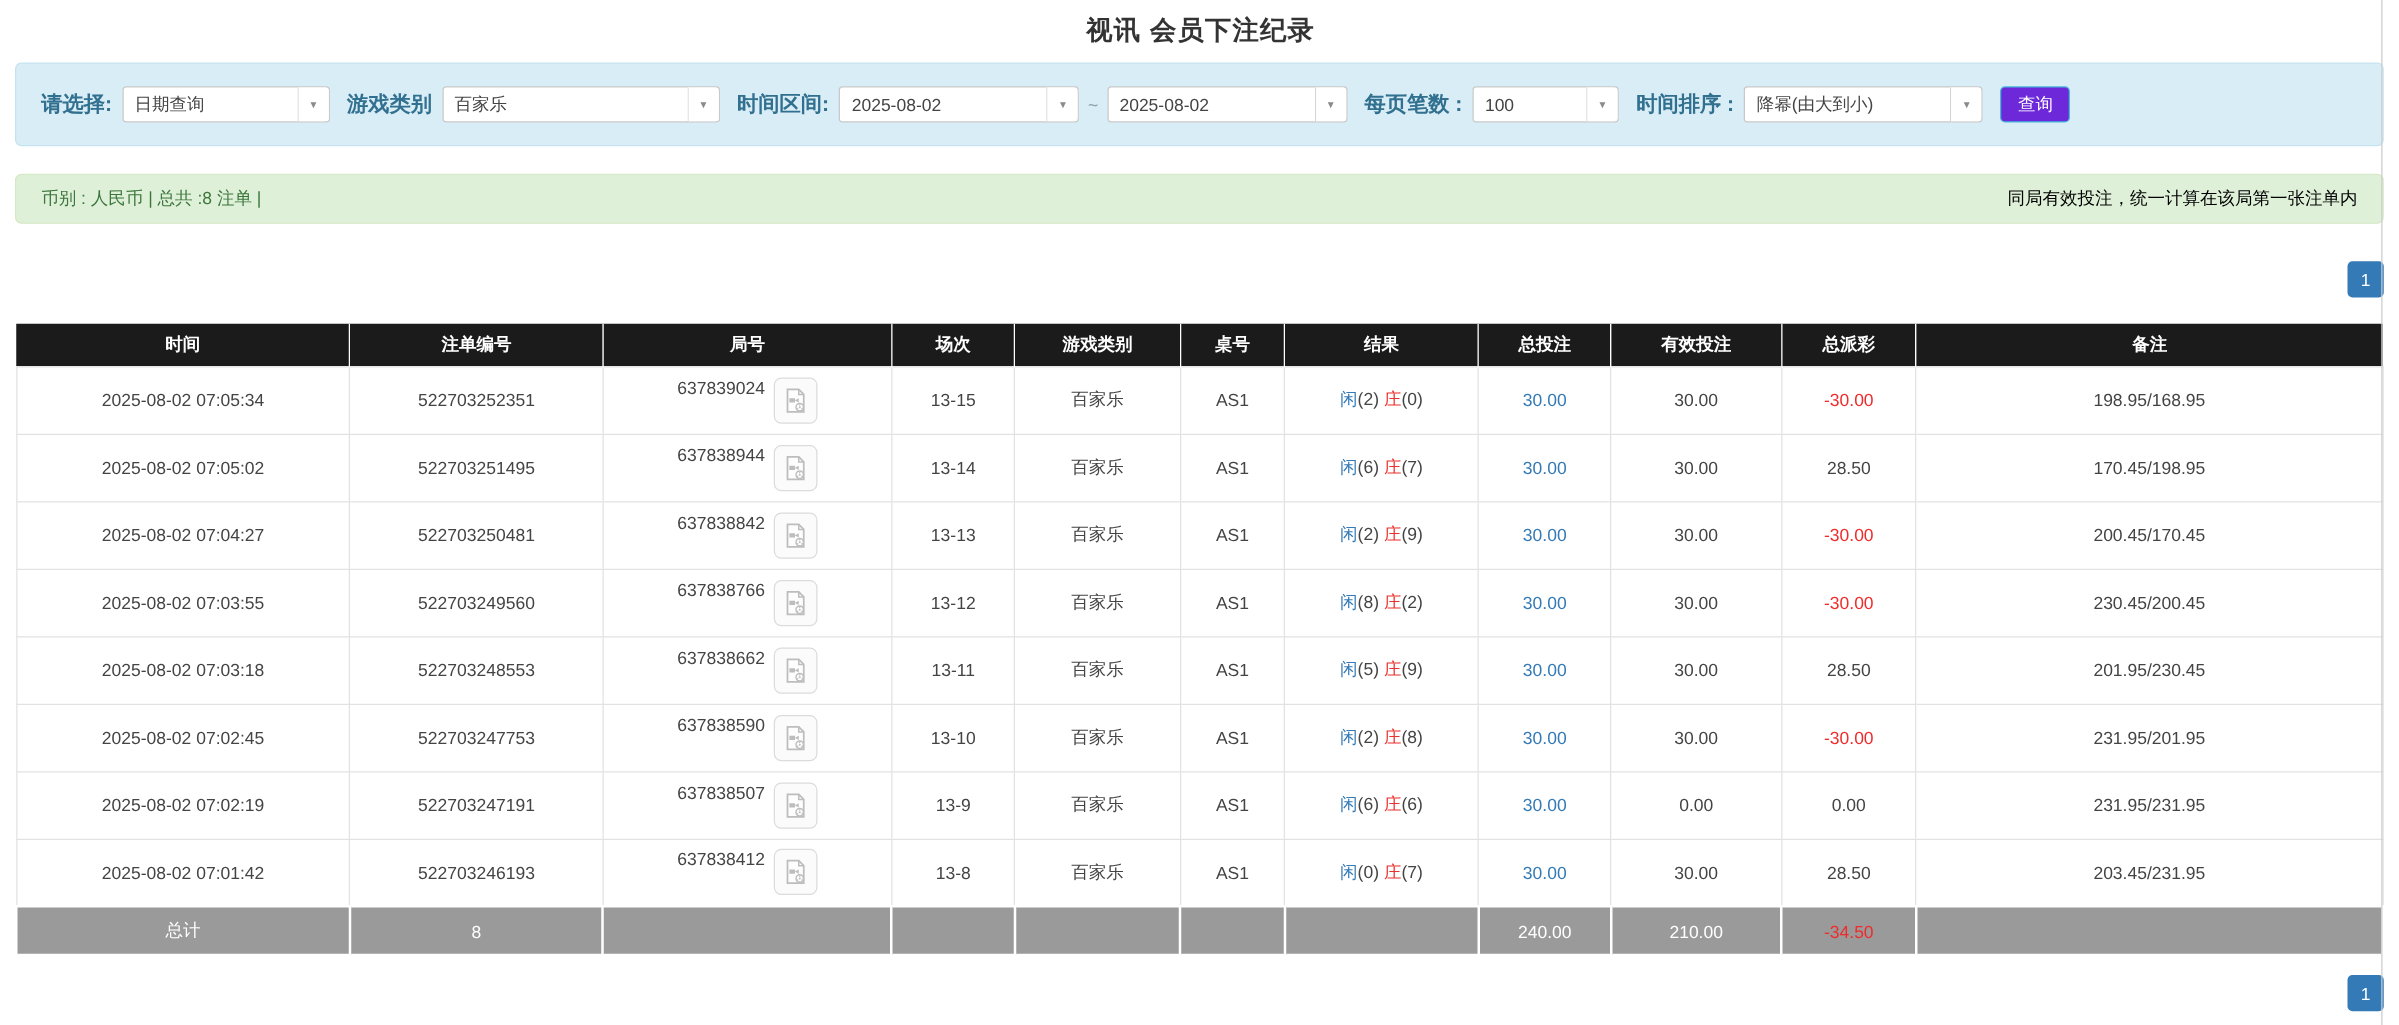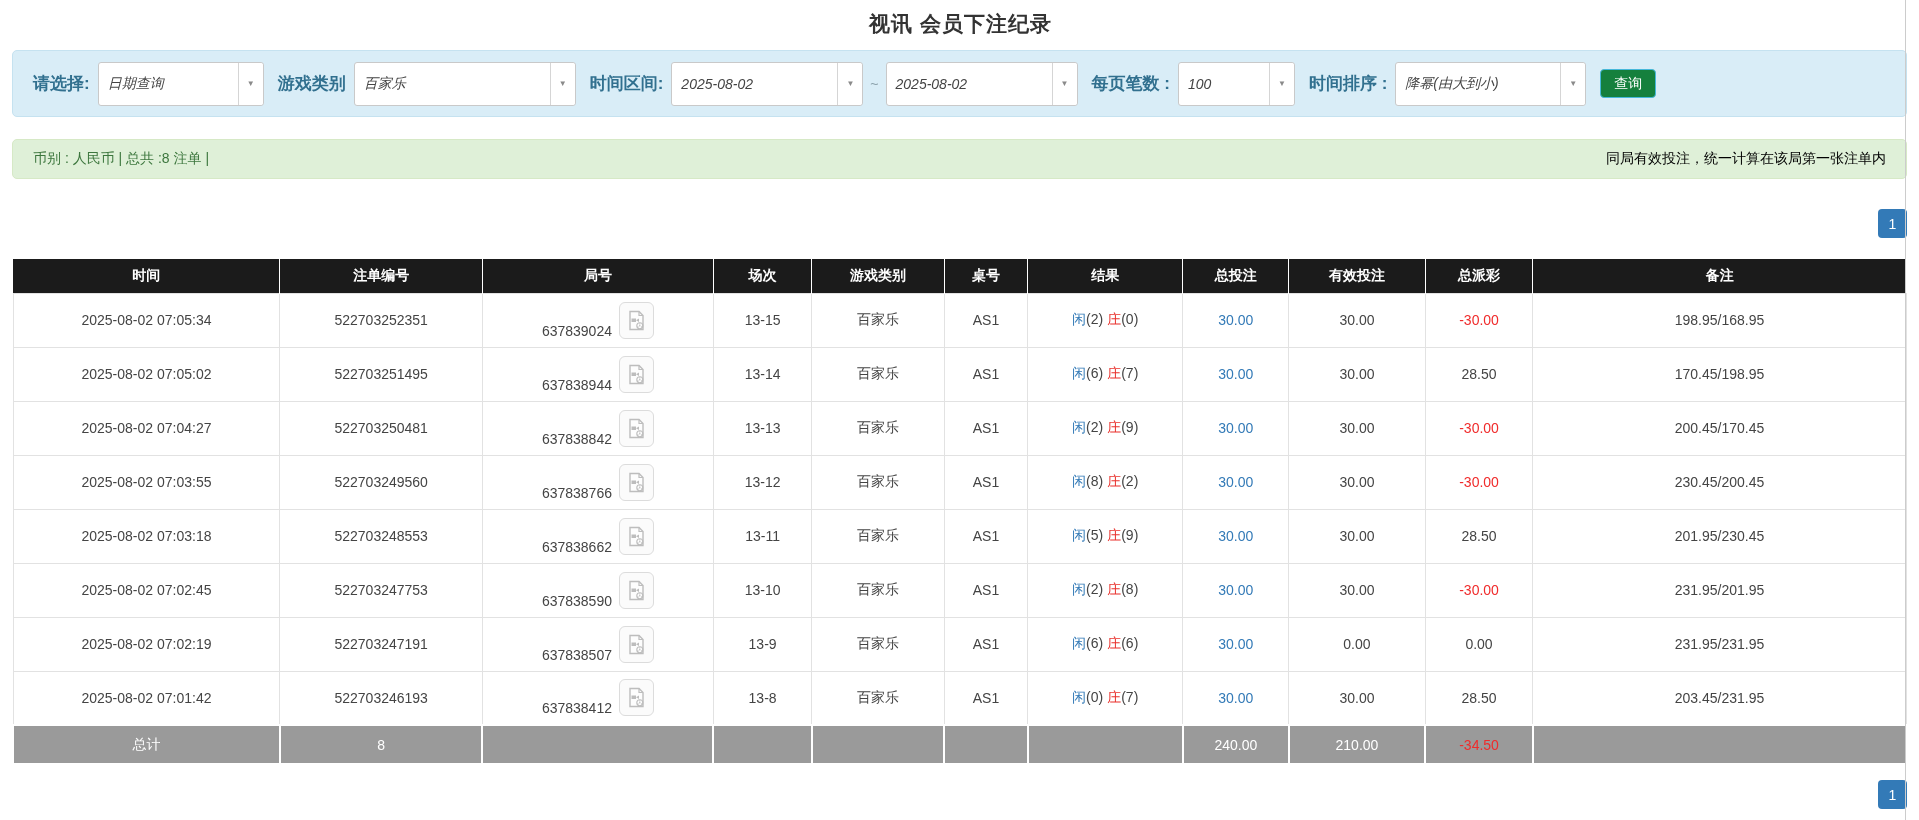--- a/index.html
+++ b/index.html
@@ -13,32 +13,32 @@
   
   .filter-bar {
     margin: 12px 12px 0 12px; height: 67px; background: #d9edf7;
     border: 1px solid #c5e2f0; border-radius: 5px;
     display: flex; align-items: center; padding: 0 18px; white-space: nowrap;
   }
   .flabel { color: #31708f; font-weight: bold; font-size: 17px; margin: 0 8px 0 14px; }
   .flabel:first-child { margin-left: 2px; }
   .combo {
     display: inline-flex; align-items: stretch; background: #fff;
-    border: 1px solid #c9c9c9; border-radius: 3px; height: 44px; cursor: pointer; font-style: italic;
+    border: 1px solid #c9c9c9; border-radius: 3px; height: 29px; cursor: pointer;
   }
   .combo-text { flex: 1; display: flex; align-items: center; padding: 0 9px; font-size: 14px; color: #444; overflow: hidden; }
   .combo-arrow {
     width: 25px; display: flex; align-items: center; justify-content: center;
     border-left: 1px solid #d5d5d5; color: #8a8a8a; font-size: 8px; background: #fff; border-radius: 0 3px 3px 0;
   }
   .w166 { width: 166px; } .w222 { width: 222px; } .w192 { width: 192px; }
   .w117 { width: 117px; } .w191 { width: 191px; }
   .tilde { color: #8aa0aa; font-size: 14px; margin: 0 7px; }
   .query-btn {
-    margin-left: 14px; background: #15803d; border: 1px solid #46b8da; color: #fff;
+    margin-left: 14px; background: #6d28d9; border: 1px solid #46b8da; color: #fff;
     font-size: 14px; padding: 5px 13px; border-radius: 4px; cursor: pointer; height: 29px;
     font-family: Liberation Sans, sans-serif;
   }
 
   
   .summary-bar {
     margin: 22px 12px 0 12px; height: 40px; background: #dff0d8;
     border: 1px solid #d6e9c6; border-radius: 5px;
     display: flex; align-items: center; justify-content: space-between; padding: 0 20px; gap: 16px;
   }
@@ -60,21 +60,21 @@
   }
   .bets-table thead th {
     background: #1b1b1b; color: #fff; font-size: 14px; font-weight: bold;
     height: 34px; text-align: center; border-right: 1px solid #fff; font-family: Liberation Mono, monospace;
   }
   .bets-table thead th:last-child { border-right: none; }
   .bets-table tbody td {
     height: 54px; text-align: center; font-size: 14px; color: #444;
     border: 1px solid #e2e2e2; background: #fff; vertical-align: middle;
   }
-  .round-cell-inner { display: inline-flex; align-items: flex-end; gap: 7px; }
+  .round-cell-inner { display: inline-flex; align-items: flex-start; gap: 7px; }
   .video-btn {
     display: inline-flex; width: 35px; height: 37px; align-items: center; justify-content: center;
     border: 1px solid #dcdcdc; border-radius: 6px; background: #fbfbfb; cursor: pointer;
   }
   .res-player { color: #337ab7; }
   .res-banker { color: #e9322d; }
   .res-num { color: #444; }
   .res-gap { display: inline-block; width: 4px; }
   .bet-link { color: #337ab7; text-decoration: none; cursor: pointer; }
   .neg { color: #f02b2b !important; }

